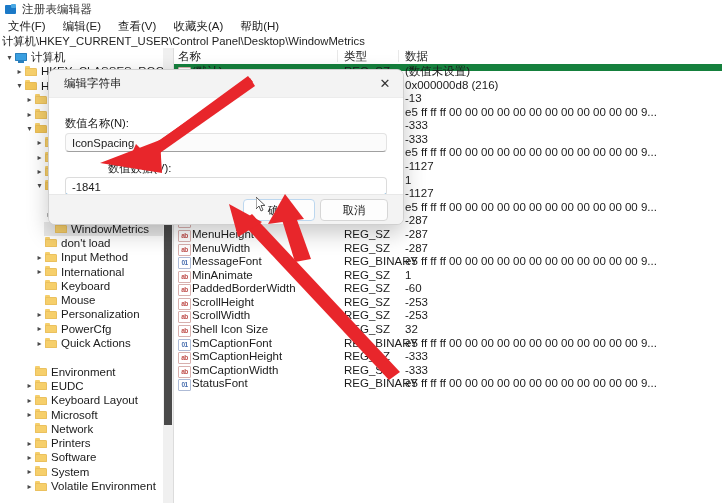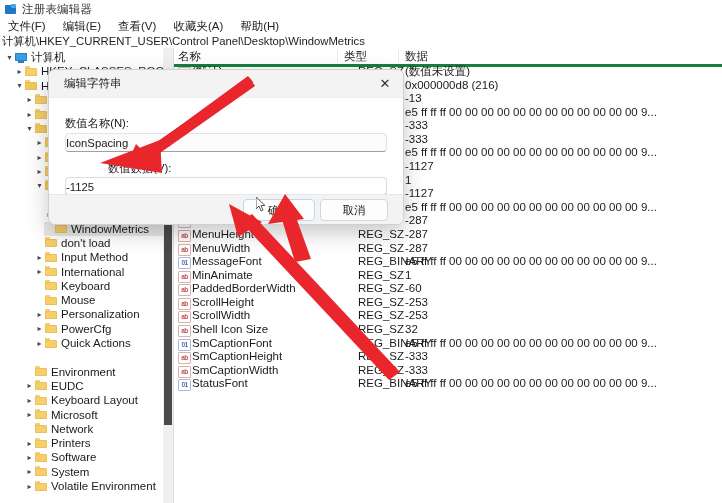--- a/index.html
+++ b/index.html
@@ -86,36 +86,36 @@
     width:13px;height:11px;flex:none;margin-right:3px;position:relative;
   }
   .pcicon i{position:absolute;left:0;top:1px;width:12px;height:8px;background:#3a9fe0;border-radius:1px;box-shadow:inset 0 0 0 1px #2a7fbc;}
   .pcicon i::after{content:"";position:absolute;left:3px;bottom:-2px;width:6px;height:2px;background:#2a7fbc;}
   .trow.sel{background:#e8e8e8;}
   .tlabel{line-height:14px;}
 
   
   .lhead{
     position:absolute;left:0;top:0;width:548px;height:16px;background:#fff;
-    border-bottom:3px solid #15803d;
+    border-bottom:7px solid #15803d;
   }
   .lhead .hc{position:absolute;top:0;line-height:16px;font-size:11.5px;color:#1b1b1b;}
   .lhead .hsep{position:absolute;top:2px;width:1px;height:12px;background:#e8e8e8;}
 
   
   .lrow{position:absolute;left:0;width:548px;height:13.6px;}
   .vicon{
     position:absolute;left:4px;top:2px;width:11px;height:10px;
     font-size:6.5px;line-height:10px;text-align:center;
     color:#c0504d;border:1px solid #d8b0ae;border-radius:1px;background:#fff;
     font-family:"Liberation Sans",sans-serif;font-weight:bold;letter-spacing:-.5px;
   }
   .vicon.bin{color:#4a6fae;border-color:#aebbd6;}
   .cname{position:absolute;left:18px;top:0;line-height:13.6px;font-size:11.5px;color:#1b1b1b;white-space:nowrap;}
-  .ctype{position:absolute;left:184px;top:0;line-height:13.6px;font-size:11.5px;color:#1b1b1b;white-space:nowrap;text-align:right;}
+  .ctype{position:absolute;left:170px;top:0;line-height:13.6px;font-size:11.5px;color:#1b1b1b;white-space:nowrap;text-align:right;}
   .cdata{position:absolute;left:231px;top:0;line-height:13.6px;font-size:11.5px;color:#1b1b1b;white-space:nowrap;}
 
   
   .dialog{
     position:absolute;left:48px;top:69px;width:354px;height:154px;
     background:#f3f3f3;border:1px solid #d0d0d0;border-radius:7px;
     box-shadow:0 8px 22px rgba(0,0,0,.22);overflow:hidden;
   }
   .dlg-title{
     position:absolute;left:0;top:0;width:354px;height:27px;background:#f3f3f3;
@@ -123,21 +123,21 @@
   .dlg-title .t{position:absolute;left:15px;top:6px;font-size:11.5px;color:#1b1b1b;}
   .dlg-close{
     position:absolute;right:0;top:0;width:36px;height:27px;
     display:flex;align-items:center;justify-content:center;font-size:13px;color:#333;cursor:default;
   }
   .dlg-body{position:absolute;left:0;top:27px;width:374px;height:97px;background:#fff;
     border-top:1px solid #ececec;}
   .lbl{position:absolute;font-size:11.3px;color:#1b1b1b;}
   .inp{
     position:absolute;background:#fbfbfb;border:1px solid #e3e3e3;border-bottom:1px solid #a0a0a0;
-    border-radius:4px;height:19px;font-size:11.3px;color:#1b1b1b;line-height:19px;padding-left:0;
+    border-radius:4px;height:19px;font-size:11.3px;color:#1b1b1b;line-height:19px;padding-left:6px;
     box-sizing:border-box;
   }
   .inp.focus{background:#fff;border-color:#dcdcdc;border-bottom:2px solid #4f9ed6;}
   .dlg-foot{
     position:absolute;left:0;top:124px;width:354px;height:30px;background:#f3f3f3;
     border-top:1px solid #e8e8e8;
   }
   .btn{
     position:absolute;top:4px;height:22px;border:1px solid #d6d6d6;background:#fdfdfd;
     border-radius:4px;font-size:11.3px;color:#1b1b1b;display:flex;align-items:center;
@@ -550,21 +550,21 @@
 
   <div class="dialog">
     <div class="dlg-title">
       <span class="t">编辑字符串</span>
       <span class="dlg-close">✕</span>
     </div>
     <div class="dlg-body">
       <span class="lbl" style="left:16px;top:18px;">数值名称(N):</span>
       <div class="inp" style="left:16px;top:35px;width:322px;">IconSpacing</div>
       <span class="lbl" style="left:16px;top:63px;margin-left:43px;">数值数据(V):</span>
-      <div class="inp focus" style="left:16px;top:79px;width:322px;">-1125</div>
+      <div class="inp focus" style="left:16px;top:79px;width:322px;">-1841</div>
     </div>
     <div class="dlg-foot">
       <div class="btn primary" style="left:194px;width:72px;">确定</div>
       <div class="btn" style="left:271px;width:68px;">取消</div>
     </div>
   </div>
 
   <svg class="anno" viewBox="0 0 722 503">
 
     <polygon fill="#e8262b" points="253,82 148,152 160,162 127,164 136,144 144,152 248,76"></polygon>

